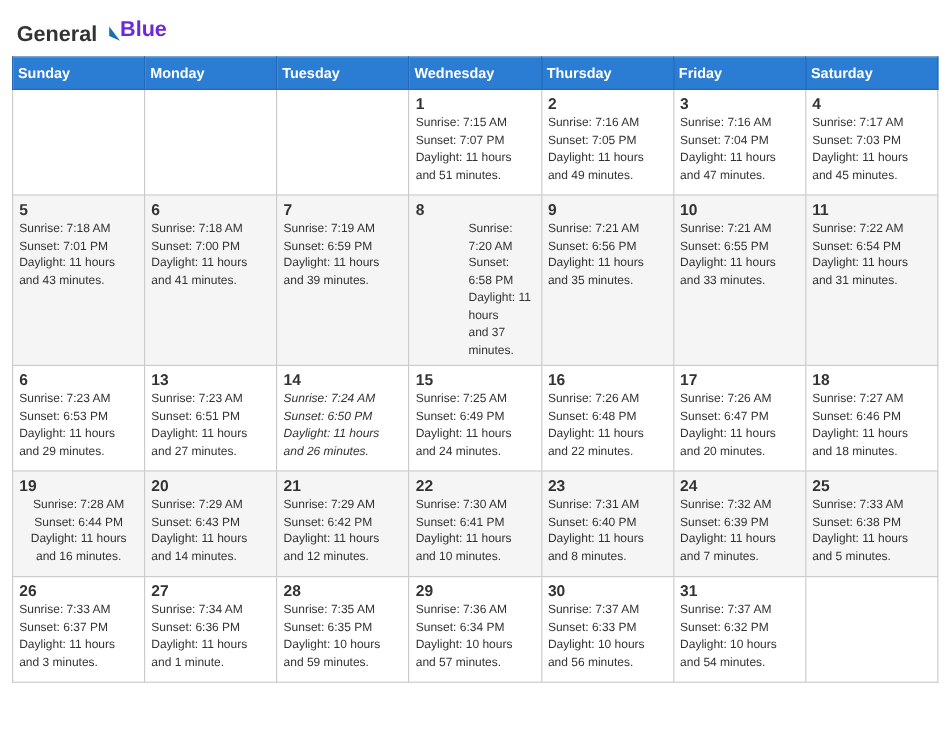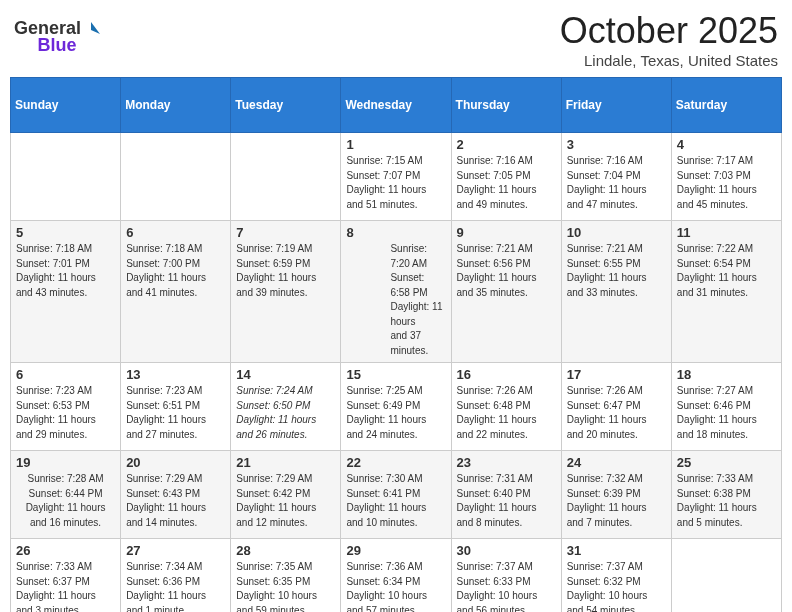--- a/index.html
+++ b/index.html
@@ -12,22 +12,22 @@
     }
     .header-section {
       display: flex;
       justify-content: space-between;
       align-items: flex-start;
       margin-bottom: 8px;
       padding: 0 4px;
     }
     .logo {
       display: flex;
-      flex-direction: column;
-      align-items: center;
+      flex-direction: row;
+      align-items: flex-start;
       margin-top: 8px;
     }
     .logo-line {
       display: flex;
       align-items: center;
     }
     .title-section {
       text-align: right;
     }
     .month-title {
@@ -41,21 +41,21 @@
     }
     .calendar-table {
       width: 100%;
       border-collapse: collapse;
       border: 1px solid #ccc;
     }
     .calendar-table th {
       background-color: #2b7cd3;
       color: #fff;
       font-size: 12px;
-      padding: 20px 4px;
+      padding: 6px 4px;
       text-align: left;
       border: 1px solid #2568b5;
     }
     .calendar-table td {
       vertical-align: top;
       padding: 4px 5px;
       border: 1px solid #ccc;
       font-size: 10.5px;
       color: #333;
       background: #fff;
@@ -87,24 +87,20 @@
 <div class="header-section">
   <div class="logo">
     <div class="logo-line">
       <span style="font-size:18px;font-weight:bold;color:#333;">General</span>
       <svg width="18" height="18" viewBox="0 0 18 18" style="margin-left:1px;">
         <polygon points="9,2 18,14 9,10" fill="#1a6faf"></polygon>
       </svg>
     </div>
     <span style="font-size:18px;font-weight:bold;color:#6d28d9;margin-top:-4px;">Blue</span>
   </div>
-  <div class="title-section">
-    <div class="month-title">October 2025</div>
-    <div class="location-title">Lindale, Texas, United States</div>
-  </div>
 </div>
 
 <table class="calendar-table">
   <thead>
     <tr>
     <th>Sunday</th>
         <th>Monday</th>
         <th>Tuesday</th>
         <th>Wednesday</th>
         <th>Thursday</th>

